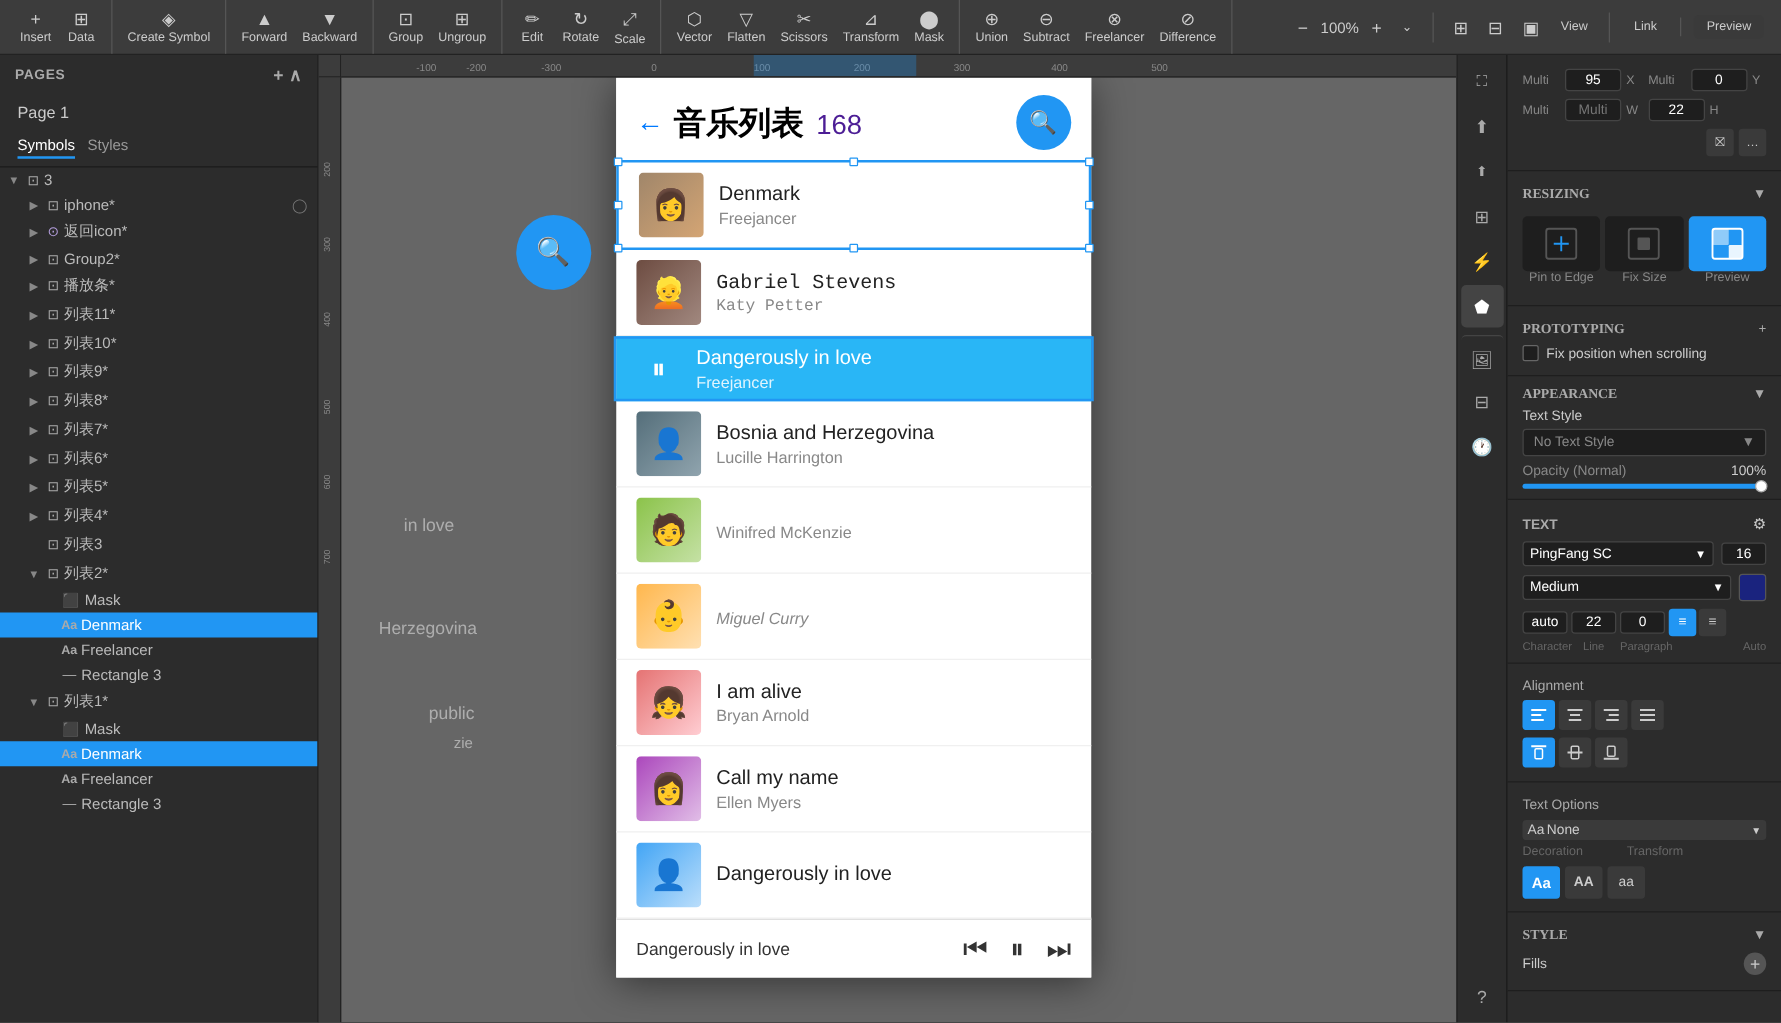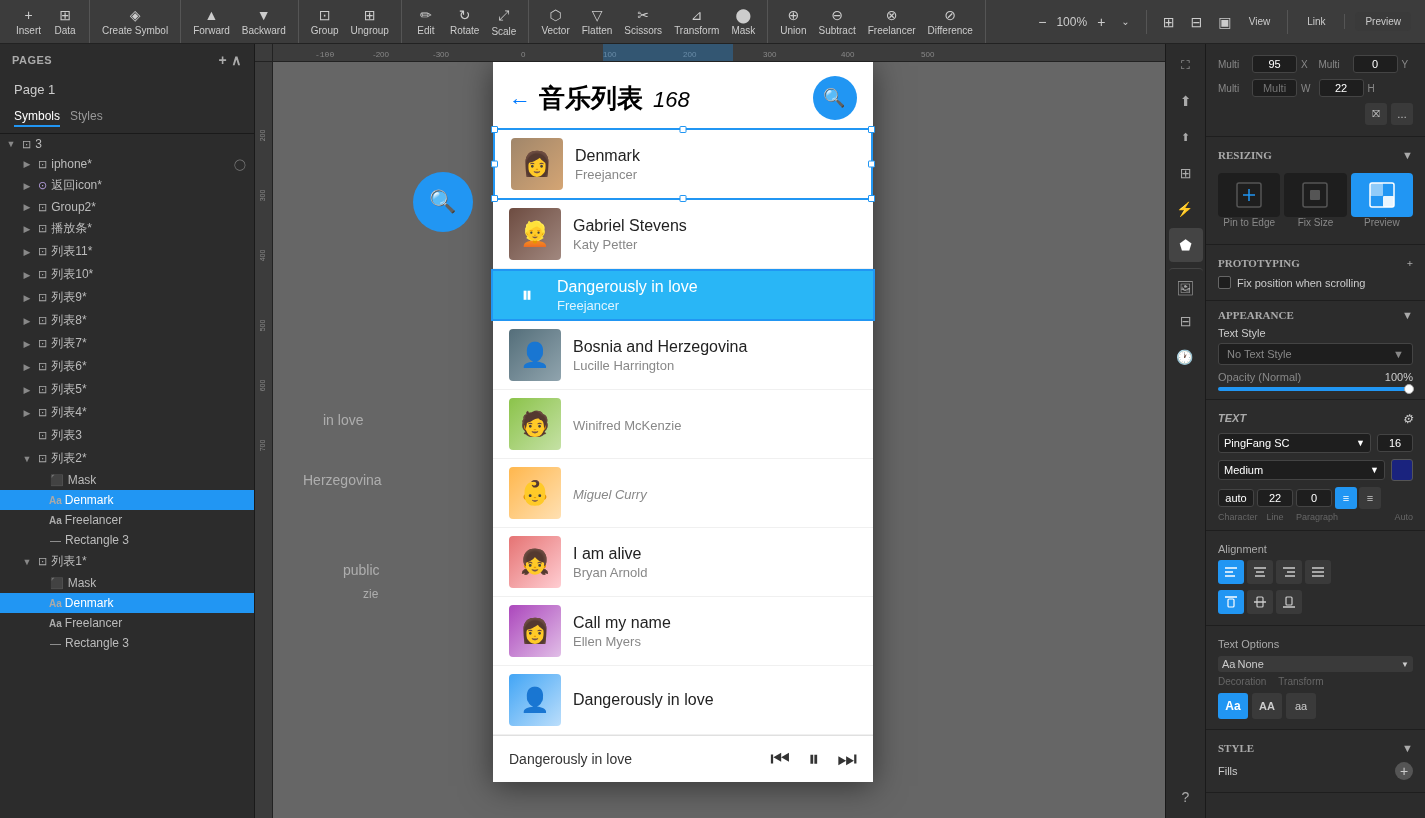--- a/index.html
+++ b/index.html
@@ -573,21 +573,21 @@
           <span class="layer-name">Rectangle 3</span>
         </div>
       </div>
     </div>
 
     <div class="canvas-area" style="position:relative; background:#666; flex:1;">
 
       <div style="position:absolute; top:0; left:0; width:18px; height:18px; background:#3c3c3c; z-index:30; border-right:1px solid #222; border-bottom:1px solid #222;"></div>
       <div style="position:absolute; top:0; left:18px; right:0; height:18px; background:#3c3c3c; border-bottom:1px solid #222; z-index:29; overflow:hidden; display:flex; align-items:center;">
         <div style="position:relative; width:100%; height:100%;">
-          <span style="position:absolute; left:42px; font-size:8px; color:#888; bottom:2px;font-family:Liberation Mono, monospace;">-100</span>
+          <span style="position:absolute; left:60px; font-size:8px; color:#888; bottom:2px;">-100</span>
           <span style="position:absolute; left:100px; font-size:8px; color:#888; bottom:2px;">-200</span>
           <span style="position:absolute; left:160px; font-size:8px; color:#888; bottom:2px;">-300</span>
           <span style="position:absolute; left:248px; font-size:8px; color:#888; bottom:2px;">0</span>
           <span style="position:absolute; left:330px; font-size:8px; color:#888; bottom:2px;">100</span>
           <span style="position:absolute; left:410px; font-size:8px; color:#888; bottom:2px;">200</span>
           <span style="position:absolute; left:490px; font-size:8px; color:#888; bottom:2px;">300</span>
           <span style="position:absolute; left:568px; font-size:8px; color:#888; bottom:2px;">400</span>
           <span style="position:absolute; left:648px; font-size:8px; color:#888; bottom:2px;">500</span>
         </div>
 
@@ -598,33 +598,33 @@
         <span style="position:absolute; top:130px; left:2px; font-size:7px; color:#888; transform:rotate(-90deg); transform-origin:center; white-space:nowrap;">300</span>
         <span style="position:absolute; top:190px; left:2px; font-size:7px; color:#888; transform:rotate(-90deg); transform-origin:center; white-space:nowrap;">400</span>
         <span style="position:absolute; top:260px; left:2px; font-size:7px; color:#888; transform:rotate(-90deg); transform-origin:center; white-space:nowrap;">500</span>
         <span style="position:absolute; top:320px; left:2px; font-size:7px; color:#888; transform:rotate(-90deg); transform-origin:center; white-space:nowrap;">600</span>
         <span style="position:absolute; top:380px; left:2px; font-size:7px; color:#888; transform:rotate(-90deg); transform-origin:center; white-space:nowrap;">700</span>
       </div>
 
       <div style="position:absolute; top:18px; left:18px; right:0; bottom:0;">
 
         <div style="position:absolute; top:350px; left:50px; color:#ccc; font-size:14px; opacity:0.7;">in love</div>
-        <div style="position:absolute; top:410px; left:30px; color:#ccc; font-size:14px; opacity:0.7;text-align:right;">Herzegovina</div>
+        <div style="position:absolute; top:432px; left:30px; color:#ccc; font-size:14px; opacity:0.7;text-align:right;">Herzegovina</div>
         <div style="position:absolute; top:500px; left:70px; color:#ccc; font-size:14px; opacity:0.7;">public</div>
         <div style="position:absolute; top:525px; left:90px; color:#ccc; font-size:12px; opacity:0.7;">zie</div>
 
         <div style="position:absolute; top:110px; left:140px; width:60px; height:60px; background:#2196f3; border-radius:50%; display:flex; align-items:center; justify-content:center; color:#fff; font-size:22px; z-index:5;">🔍</div>
 
         <div style="position:absolute; top:0; left:220px; width:380px; background:#fff; box-shadow: 0 4px 30px rgba(0,0,0,0.5); z-index:3;">
 
           <div style="display:flex; align-items:center; padding:14px 16px 8px; background:#fff;">
             <span style="color:#007aff; font-size:22px; cursor:pointer;">←</span>
             <div style="flex:1; display:flex; align-items:baseline; gap:10px; padding-left:8px;">
               <span style="font-size:26px; font-weight:bold; color:#000;">音乐列表</span>
-              <span style="font-size:22px; color:#000000;font-style:italic;">168</span>
+              <span style="font-size:22px; color:#4c1d95;">168</span>
             </div>
             <div style="width:44px; height:44px; background:#2196f3; border-radius:50%; display:flex; align-items:center; justify-content:center; color:#fff; font-size:18px; cursor:pointer;">🔍</div>
           </div>
 
           <div>
 
             <div style="display:flex; align-items:center; padding:8px 16px; border-bottom:1px solid #f0f0f0; position:relative; border:2px solid #2196f3;">
 
               <div style="position:absolute; top:-4px; left:-4px; width:7px; height:7px; background:#fff; border:1.5px solid #2196f3; border-radius:1px;"></div>
               <div style="position:absolute; top:-4px; right:-4px; width:7px; height:7px; background:#fff; border:1.5px solid #2196f3; border-radius:1px;"></div>
@@ -640,21 +640,21 @@
               <div style="flex:1; padding:0 12px;">
                 <div style="font-size:16px; font-weight:500; color:#222;">Denmark</div>
                 <div style="font-size:13px; color:#888; margin-top:2px;">Freejancer</div>
               </div>
             </div>
 
             <div style="display:flex; align-items:center; padding:8px 16px; border-bottom:1px solid #f0f0f0;">
               <div style="width:52px; height:52px; background:#8d6e63; border-radius:4px; overflow:hidden; flex-shrink:0;">
                 <div style="width:100%; height:100%; background:linear-gradient(135deg, #6d4c41 0%, #a1887f 100%); display:flex; align-items:center; justify-content:center; font-size:24px;">👱</div>
               </div>
-              <div style="flex:1; padding:0 12px;">
+              <div style="flex:1; padding:0 12px;font-family:Liberation Mono, monospace;">
                 <div style="font-size:16px; font-weight:500; color:#222;">Gabriel Stevens</div>
                 <div style="font-size:13px; color:#888; margin-top:2px;">Katy Petter</div>
               </div>
             </div>
 
             <div style="display:flex; align-items:center; padding:8px 16px; background:#29b6f6; position:relative;">
 
               <div style="position:absolute; top:0; left:-2px; right:-2px; bottom:0; border:2px solid #2196f3; pointer-events:none;"></div>
               <div style="width:36px; height:36px; display:flex; align-items:center; justify-content:center; color:#fff; font-size:22px; flex-shrink:0;">⏸</div>
               <div style="flex:1; padding:0 12px;">
@@ -850,21 +850,21 @@
             <span style="font-size:11px; color:#888;">Opacity (Normal)</span>
             <span style="font-size:11px; color:#ccc;">100%</span>
           </div>
           <div style="height:4px; background:linear-gradient(to right, #2196f3 0%, #2196f3 98%, #444 98%); border-radius:2px; position:relative; cursor:pointer;">
             <div style="position:absolute; right:2%; top:50%; transform:translate(50%,-50%); width:10px; height:10px; background:#fff; border-radius:50%; border:1px solid #aaa;"></div>
           </div>
         </div>
       </div>
 
       <div class="prop-section">
-        <div style="display:flex; align-items:flex-start; justify-content:space-between; padding:4px 12px;font-style:italic;">
+        <div style="display:flex; align-items:flex-end; justify-content:space-between; padding:4px 12px;">
           <span style="font-size:11px; font-weight:600; color:#aaa; text-transform:uppercase;">TEXT</span>
           <span class="gear-icon-small">⚙</span>
         </div>
 
         <div class="prop-row">
           <div class="prop-dropdown">
             <span>PingFang SC</span>
             <span style="font-size:9px;">▼</span>
           </div>
           <input class="font-size-input" value="16" style="">
@@ -952,21 +952,21 @@
 
       <div class="prop-section">
         <div style="padding:4px 12px 4px; font-size:11px; color:#aaa;">Text Options</div>
         <div style="display:flex; padding:2px 12px; gap:4px;">
           <div style="flex:1; display:flex; align-items:center; gap:2px; background:#3a3a3a; border-radius:3px; padding:2px 4px; cursor:pointer; font-size:11px; color:#ccc;">
             <span>Aa</span>
             <span>None</span>
             <span style="margin-left:auto; font-size:8px;">▼</span>
           </div>
         </div>
-        <div style="padding:2px 12px 4px; font-size:10px; color:#666; display:flex; gap:12px;">
+        <div style="padding:2px 12px 4px; font-size:10px; color:#666; display:flex; gap:35px;">
           <span>Decoration</span>
           <span>Transform</span>
         </div>
         <div style="display:flex; padding:2px 12px; gap:4px;">
           <div style="width:30px; height:26px; background:#2196f3; border-radius:3px; display:flex; align-items:center; justify-content:center; cursor:pointer; font-size:12px; color:#fff; font-weight:bold;">Aa</div>
           <div style="width:30px; height:26px; background:#3a3a3a; border-radius:3px; display:flex; align-items:center; justify-content:center; cursor:pointer; font-size:11px; color:#ccc; font-weight:bold;">AA</div>
           <div style="width:30px; height:26px; background:#3a3a3a; border-radius:3px; display:flex; align-items:center; justify-content:center; cursor:pointer; font-size:11px; color:#ccc;">aa</div>
         </div>
       </div>
 

